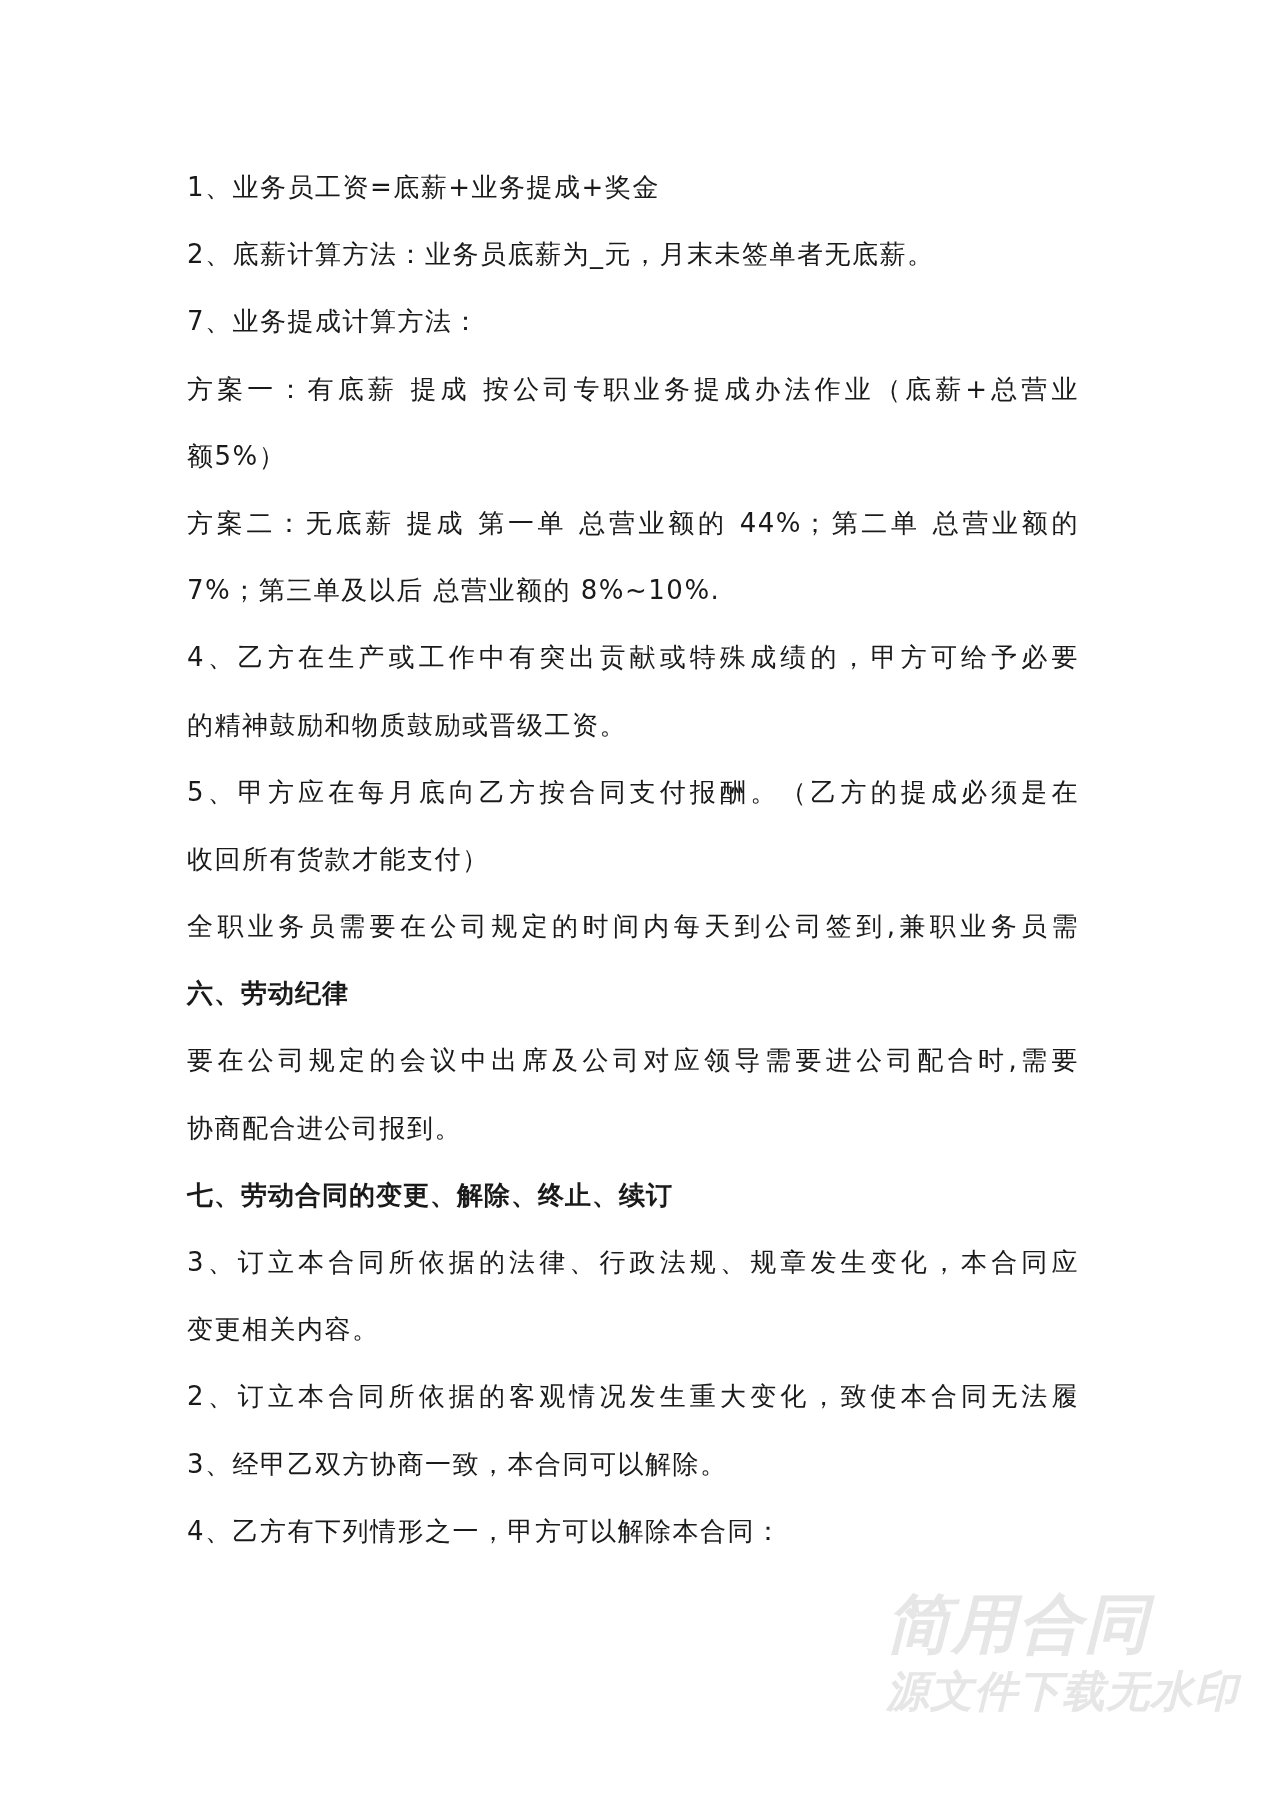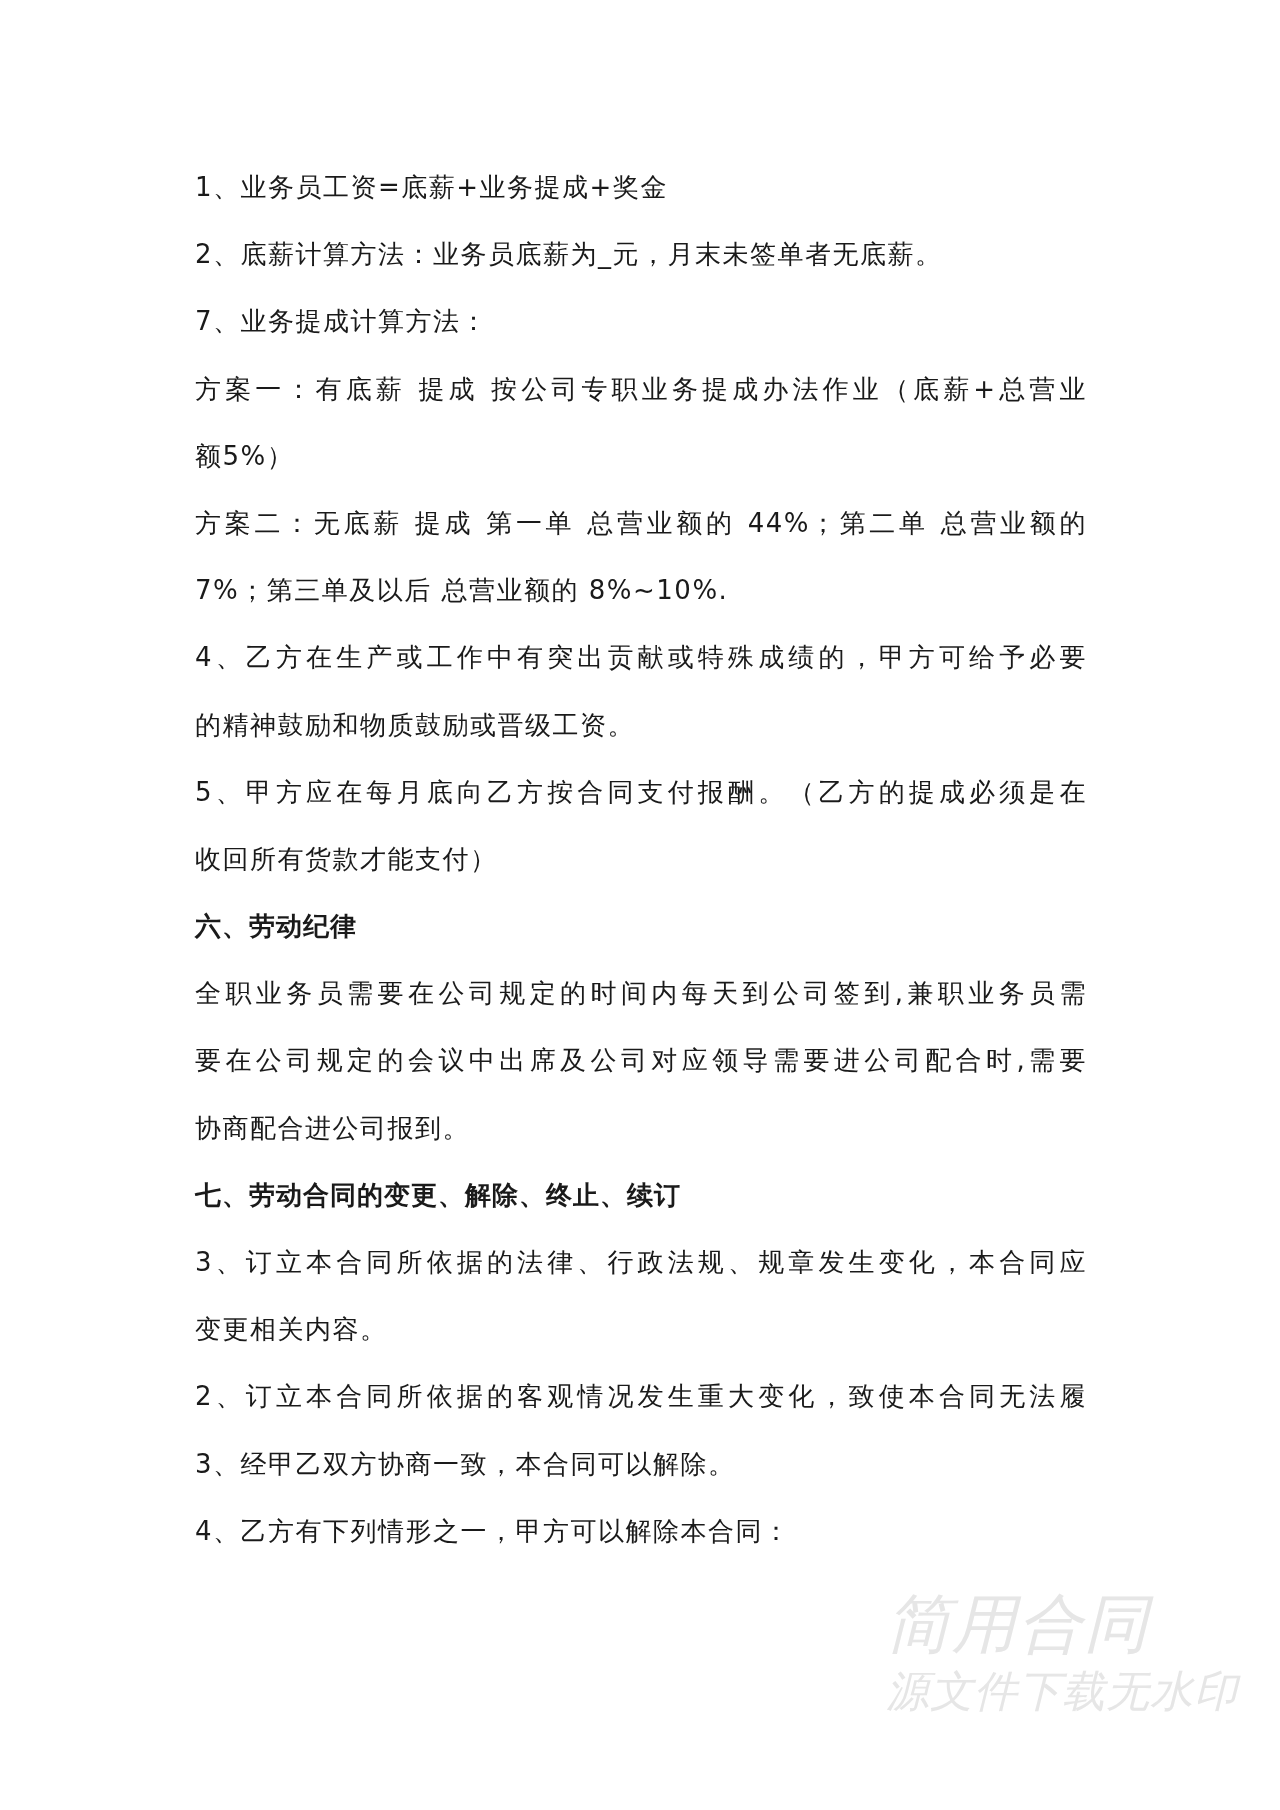--- a/index.html
+++ b/index.html
@@ -10,21 +10,21 @@
     body {
       width: 1280px;
       height: 1810px;
       position: relative;
       overflow: hidden;
       font-family: "DejaVu Sans", "Liberation Sans", sans-serif;
       color: #1a1a1a;
     }
     .page {
       position: absolute;
-      left: 195px;
+      left: 187px;
       top: 154px;
       width: 892px;
     }
     .line {
       height: 67.2px;
       line-height: 67.2px;
       font-size: 26px;
       white-space: nowrap;
       letter-spacing: 1.5px;
     }
@@ -36,21 +36,21 @@
       font-weight: bold;
       letter-spacing: 1px;
     }
     .watermark {
       position: absolute;
       left: 886px;
       top: 1588px;
       width: 300px;
       color: #e6e6e6;
       font-style: italic;
-      font-weight: normal;
+      font-weight: bold;
       pointer-events: none;
       user-select: none;
     }
     .wm-brand {
       font-size: 64px;
       line-height: 72px;
       letter-spacing: 2px;
       white-space: nowrap;
     }
     .wm-tagline {
@@ -69,22 +69,22 @@
   <div class="line">2、底薪计算方法：业务员底薪为_元，月末未签单者无底薪。</div>
   <div class="line">7、业务提成计算方法：</div>
   <div class="line justify">方案一：有底薪 提成 按公司专职业务提成办法作业（底薪+总营业</div>
   <div class="line">额5%）</div>
   <div class="line justify">方案二：无底薪 提成 第一单 总营业额的 44%；第二单 总营业额的</div>
   <div class="line">7%；第三单及以后 总营业额的 8%~10%.</div>
   <div class="line justify">4、乙方在生产或工作中有突出贡献或特殊成绩的，甲方可给予必要</div>
   <div class="line">的精神鼓励和物质鼓励或晋级工资。</div>
   <div class="line justify">5、甲方应在每月底向乙方按合同支付报酬。（乙方的提成必须是在</div>
   <div class="line">收回所有货款才能支付）</div>
+  <div class="line justify">全职业务员需要在公司规定的时间内每天到公司签到,兼职业务员需</div>
   <div class="line heading">六、劳动纪律</div>
-  <div class="line justify">全职业务员需要在公司规定的时间内每天到公司签到,兼职业务员需</div>
   <div class="line justify">要在公司规定的会议中出席及公司对应领导需要进公司配合时,需要</div>
   <div class="line">协商配合进公司报到。</div>
   <div class="line heading">七、劳动合同的变更、解除、终止、续订</div>
   <div class="line justify">3、订立本合同所依据的法律、行政法规、规章发生变化，本合同应</div>
   <div class="line">变更相关内容。</div>
   <div class="line justify">2、订立本合同所依据的客观情况发生重大变化，致使本合同无法履</div>
   <div class="line">3、经甲乙双方协商一致，本合同可以解除。</div>
   <div class="line">4、乙方有下列情形之一，甲方可以解除本合同：</div>
 </div>
 

